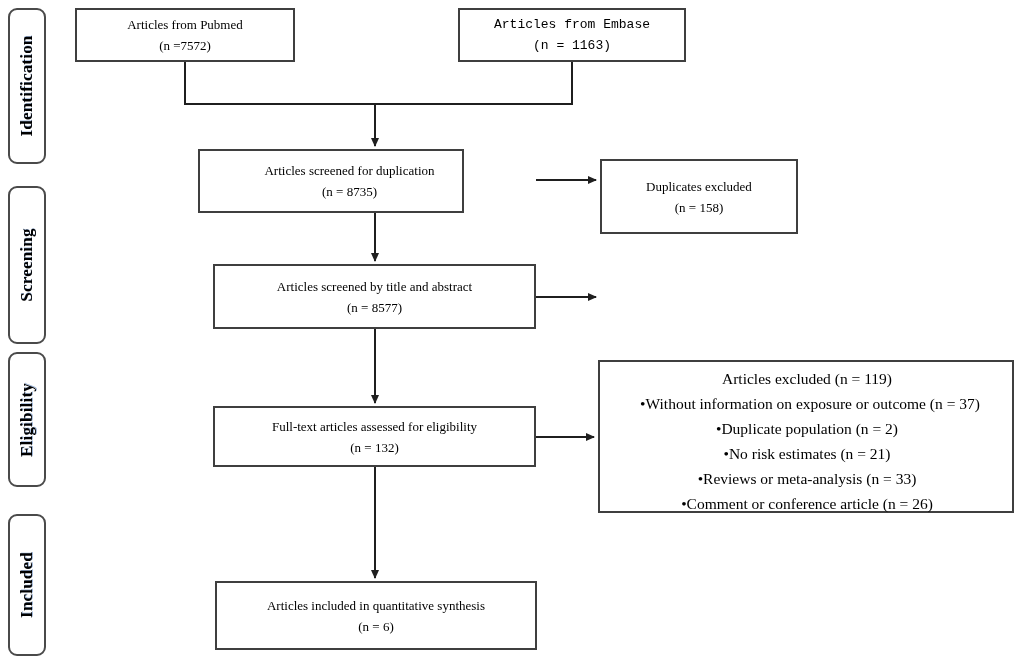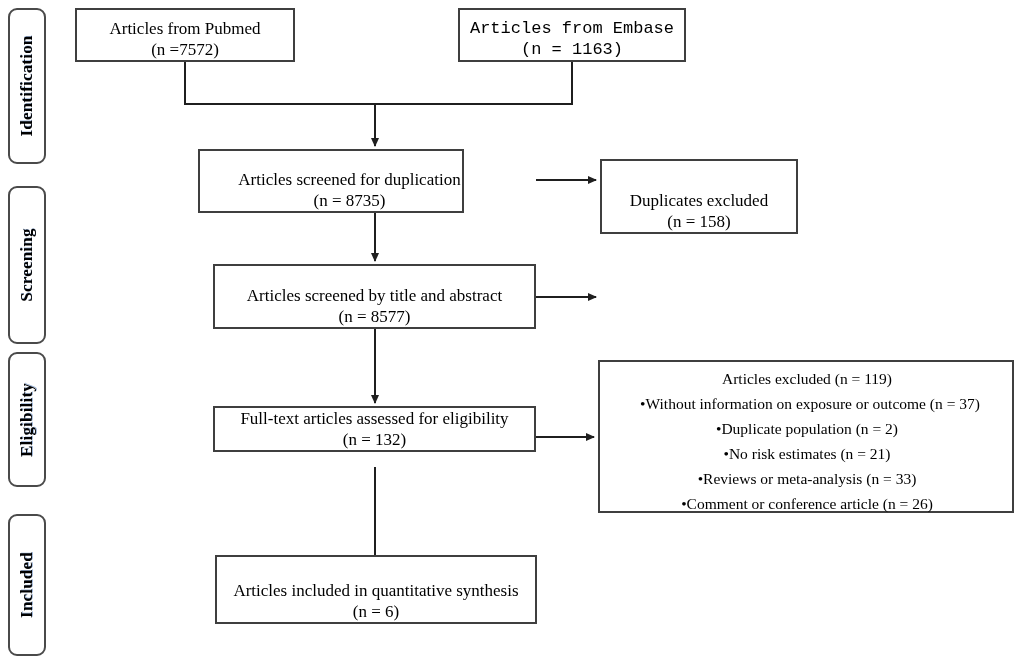--- a/index.html
+++ b/index.html
@@ -41,33 +41,33 @@
     text-shadow: 0.6px 0.6px 0 #9fb6d8; 
   }
   .box {
     position: absolute;
     border: 2px solid #3f3f3f;
     background: #ffffff;
     box-sizing: border-box;
     display: flex;
     flex-direction: column;
     align-items: center;
-    justify-content: flex-end;
+    justify-content: center;
     text-align: center;
-    font-size: 17px;
+    font-size: 13px;
     line-height: 21px;
   }
   .box-pubmed   { left: 75px;  top: 8px;   width: 220px; height: 54px; }
   .box-embase   { left: 458px; top: 8px;   width: 228px; height: 54px; font-family: Liberation Mono, monospace; }
   .box-dupscreen{ left: 198px; top: 149px; width: 266px; height: 64px; padding-left: 37px; }
   .box-dupexcl  { left: 600px; top: 159px; width: 198px; height: 75px; }
   .box-titlescr { left: 213px; top: 264px; width: 323px; height: 65px; }
   .box-recexcl  { left: 600px; top: 264px; width: 198px; height: 66px; }
-  .box-fulltext { left: 213px; top: 406px; width: 323px; height: 46px; }
-  .box-included { left: 215px; top: 555px; width: 322px; height: 69px; }
+  .box-fulltext { left: 213px; top: 406px; width: 323px; height: 61px; }
+  .box-included { left: 215px; top: 581px; width: 322px; height: 69px; }
   .box-artexcl {
     left: 598px; top: 360px; width: 416px; height: 153px;
     align-items: center;
     justify-content: flex-start;
     text-align: left;
     padding: 4px 6px 4px 8px;
     line-height: 25px;
     font-size: 15.5px;
   }
   .box-artexcl .excl-title {

